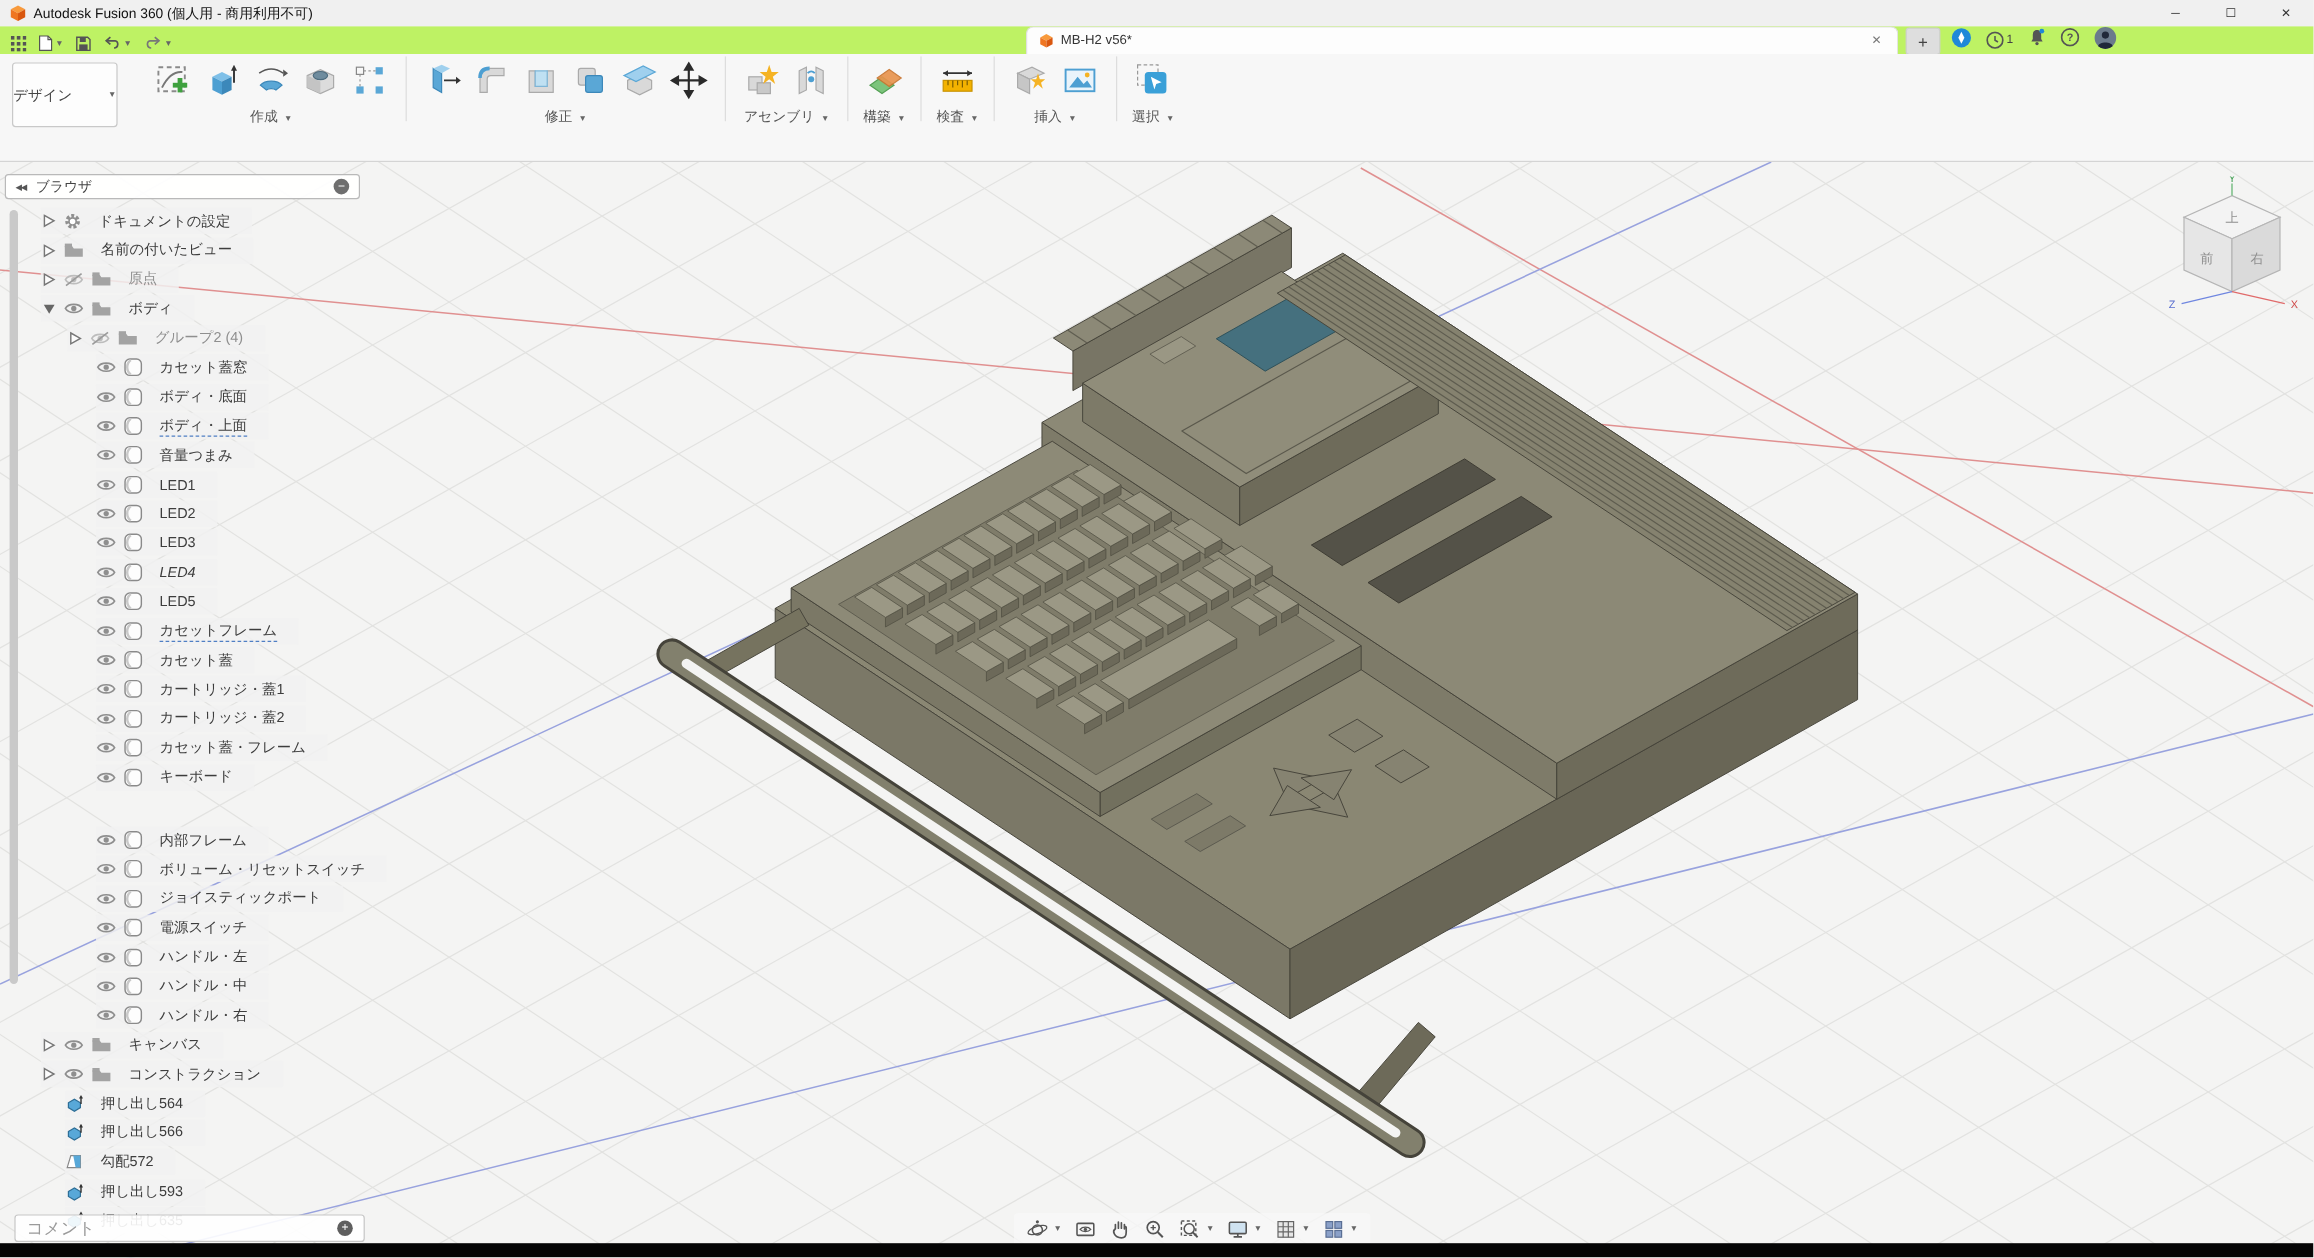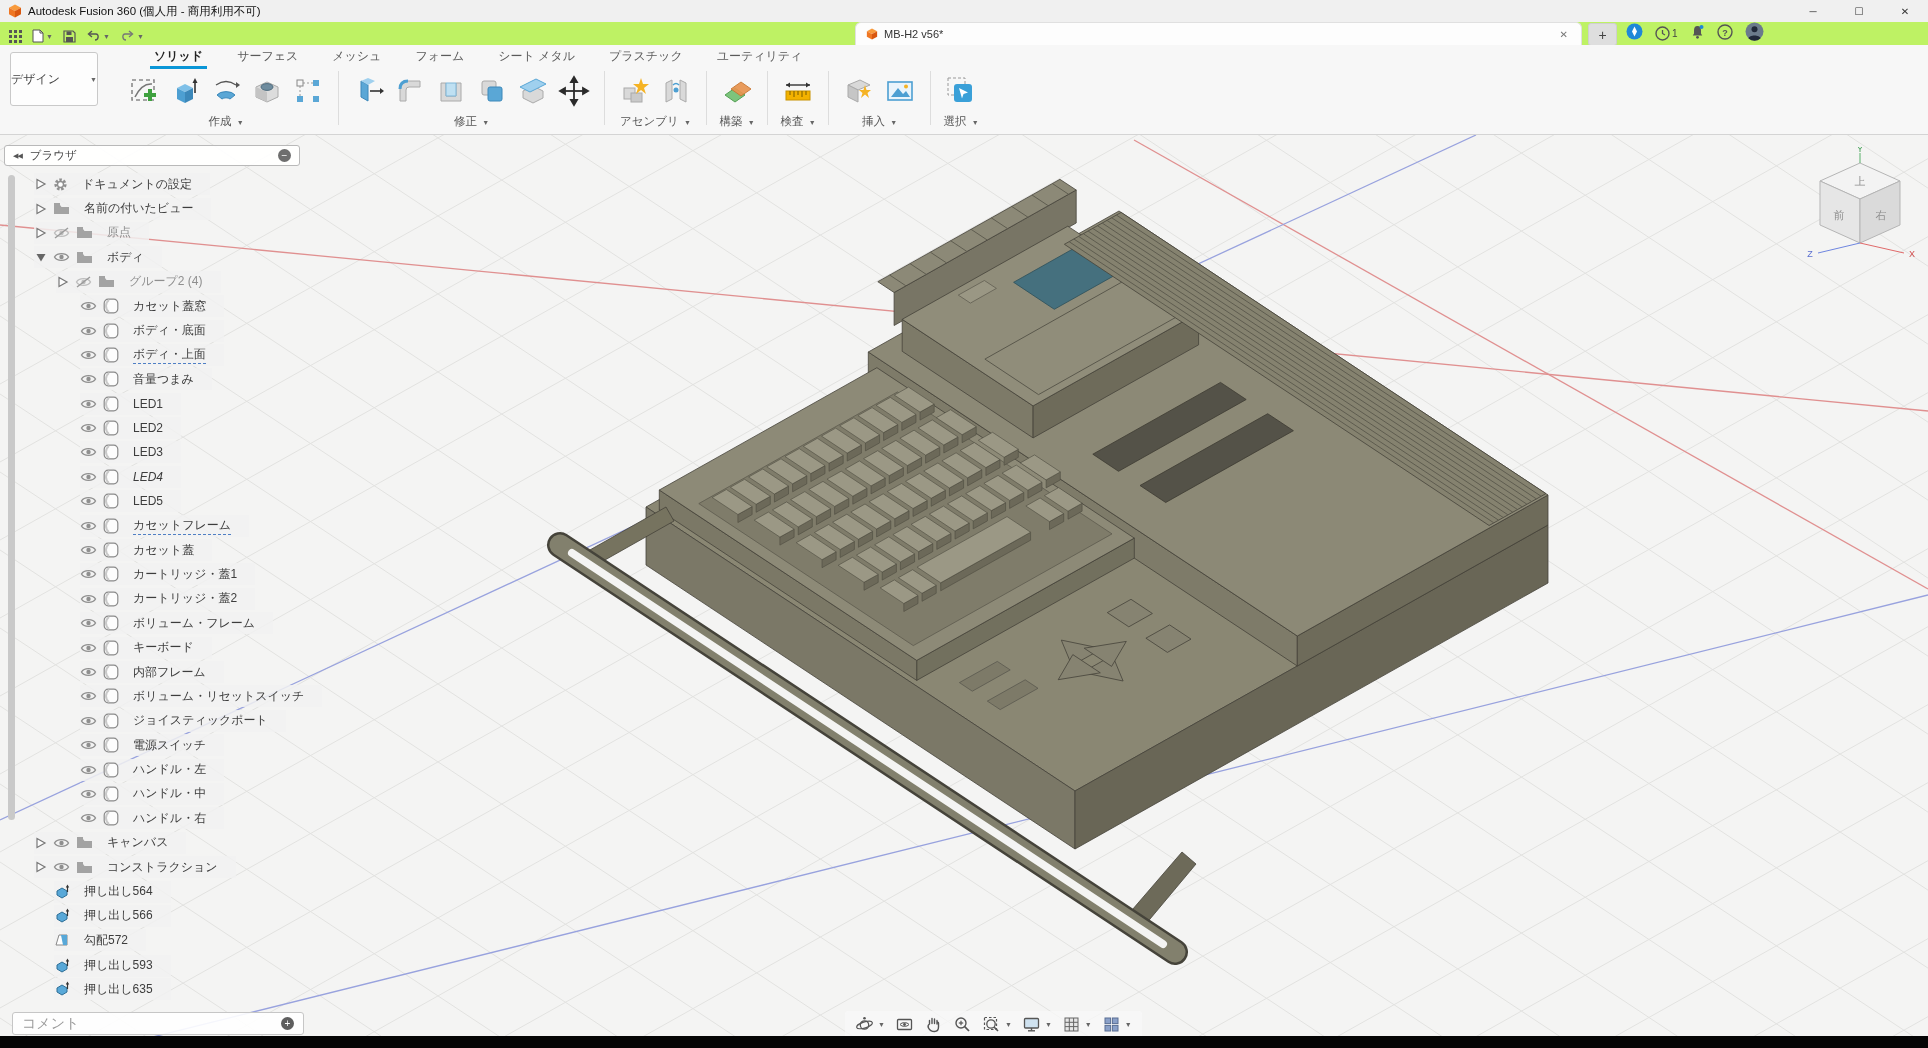--- a/index.html
+++ b/index.html
@@ -185,29 +185,20 @@
     </span>
   </div>
 </div>
 
 <div class="ribbon">
   <div class="design-btn">
     <span>デザイン</span>
     <span class="caret">▼</span>
   </div>
   <div class="ribbon-main">
-    <div class="rtabs" id="ribbon-tabs">
-        <div class="rtab active">ソリッド</div>
-        <div class="rtab">サーフェス</div>
-        <div class="rtab">メッシュ</div>
-        <div class="rtab">フォーム</div>
-        <div class="rtab">シート メタル</div>
-        <div class="rtab">プラスチック</div>
-        <div class="rtab">ユーティリティ</div>
-      </div>
     <div class="rgroups" id="ribbon-groups">
         <div class="rgroup">
           <div class="ricons">
             <div class="ricon">
               <svg width="32" height="32" viewBox="0 0 32 32">
                 <rect x="4" y="5" width="22" height="20" fill="none" stroke="#8a8a8a" stroke-dasharray="4 3" stroke-width="1.6"></rect>
                 <path d="M7 22 Q14 8 24 9" fill="none" stroke="#777" stroke-width="1.6"></path>
                 <rect x="16" y="18" width="12" height="4" fill="#3fa13f"></rect>
                 <rect x="20" y="14" width="4" height="12" fill="#3fa13f"></rect>
               </svg>
@@ -1005,21 +996,21 @@
               </svg>
             </span>
             <span class="gap"></span>
             <span class="ticn">
               <svg width="16" height="16" viewBox="0 0 16 16">
                 <rect x="1.2" y="1.2" width="13.6" height="13.6" rx="4" fill="#fdfdfd" stroke="#8a8a8a" stroke-width="1.2"></rect>
                 <path d="M6 2 A7.5 7.5 0 0 0 6 14" fill="none" stroke="#c9c9c9" stroke-width="2"></path>
               </svg>
             </span>
             <span class="gap"></span>
-            <span class="tlabel">ボリューム・フレーム</span>
+            <span class="tlabel">カセット蓋・フレーム</span>
           </span>
         </div>
         <div class="trow" style="padding-left: 76px;">
           <span class="tchip">
             <span class="ticn">
               <svg width="17" height="12" viewBox="0 0 17 12">
                 <path d="M1.5 6 C4 1.5 13 1.5 15.5 6 C13 10.5 4 10.5 1.5 6 Z" fill="none" stroke="#8f8f8f" stroke-width="1.4"></path>
                 <circle cx="8.5" cy="6" r="2.2" fill="#8f8f8f"></circle>
               </svg>
             </span>
@@ -1027,21 +1018,21 @@
             <span class="ticn">
               <svg width="16" height="16" viewBox="0 0 16 16">
                 <rect x="1.2" y="1.2" width="13.6" height="13.6" rx="4" fill="#fdfdfd" stroke="#8a8a8a" stroke-width="1.2"></rect>
                 <path d="M6 2 A7.5 7.5 0 0 0 6 14" fill="none" stroke="#c9c9c9" stroke-width="2"></path>
               </svg>
             </span>
             <span class="gap"></span>
             <span class="tlabel">キーボード</span>
           </span>
         </div>
-        <div class="trow" style="padding-left: 76px;">
+        <div class="trow" style="padding-left: 76px; margin-top: 28px;">
           <span class="tchip">
             <span class="ticn">
               <svg width="17" height="12" viewBox="0 0 17 12">
                 <path d="M1.5 6 C4 1.5 13 1.5 15.5 6 C13 10.5 4 10.5 1.5 6 Z" fill="none" stroke="#8f8f8f" stroke-width="1.4"></path>
                 <circle cx="8.5" cy="6" r="2.2" fill="#8f8f8f"></circle>
               </svg>
             </span>
             <span class="gap"></span>
             <span class="ticn">
               <svg width="16" height="16" viewBox="0 0 16 16">

